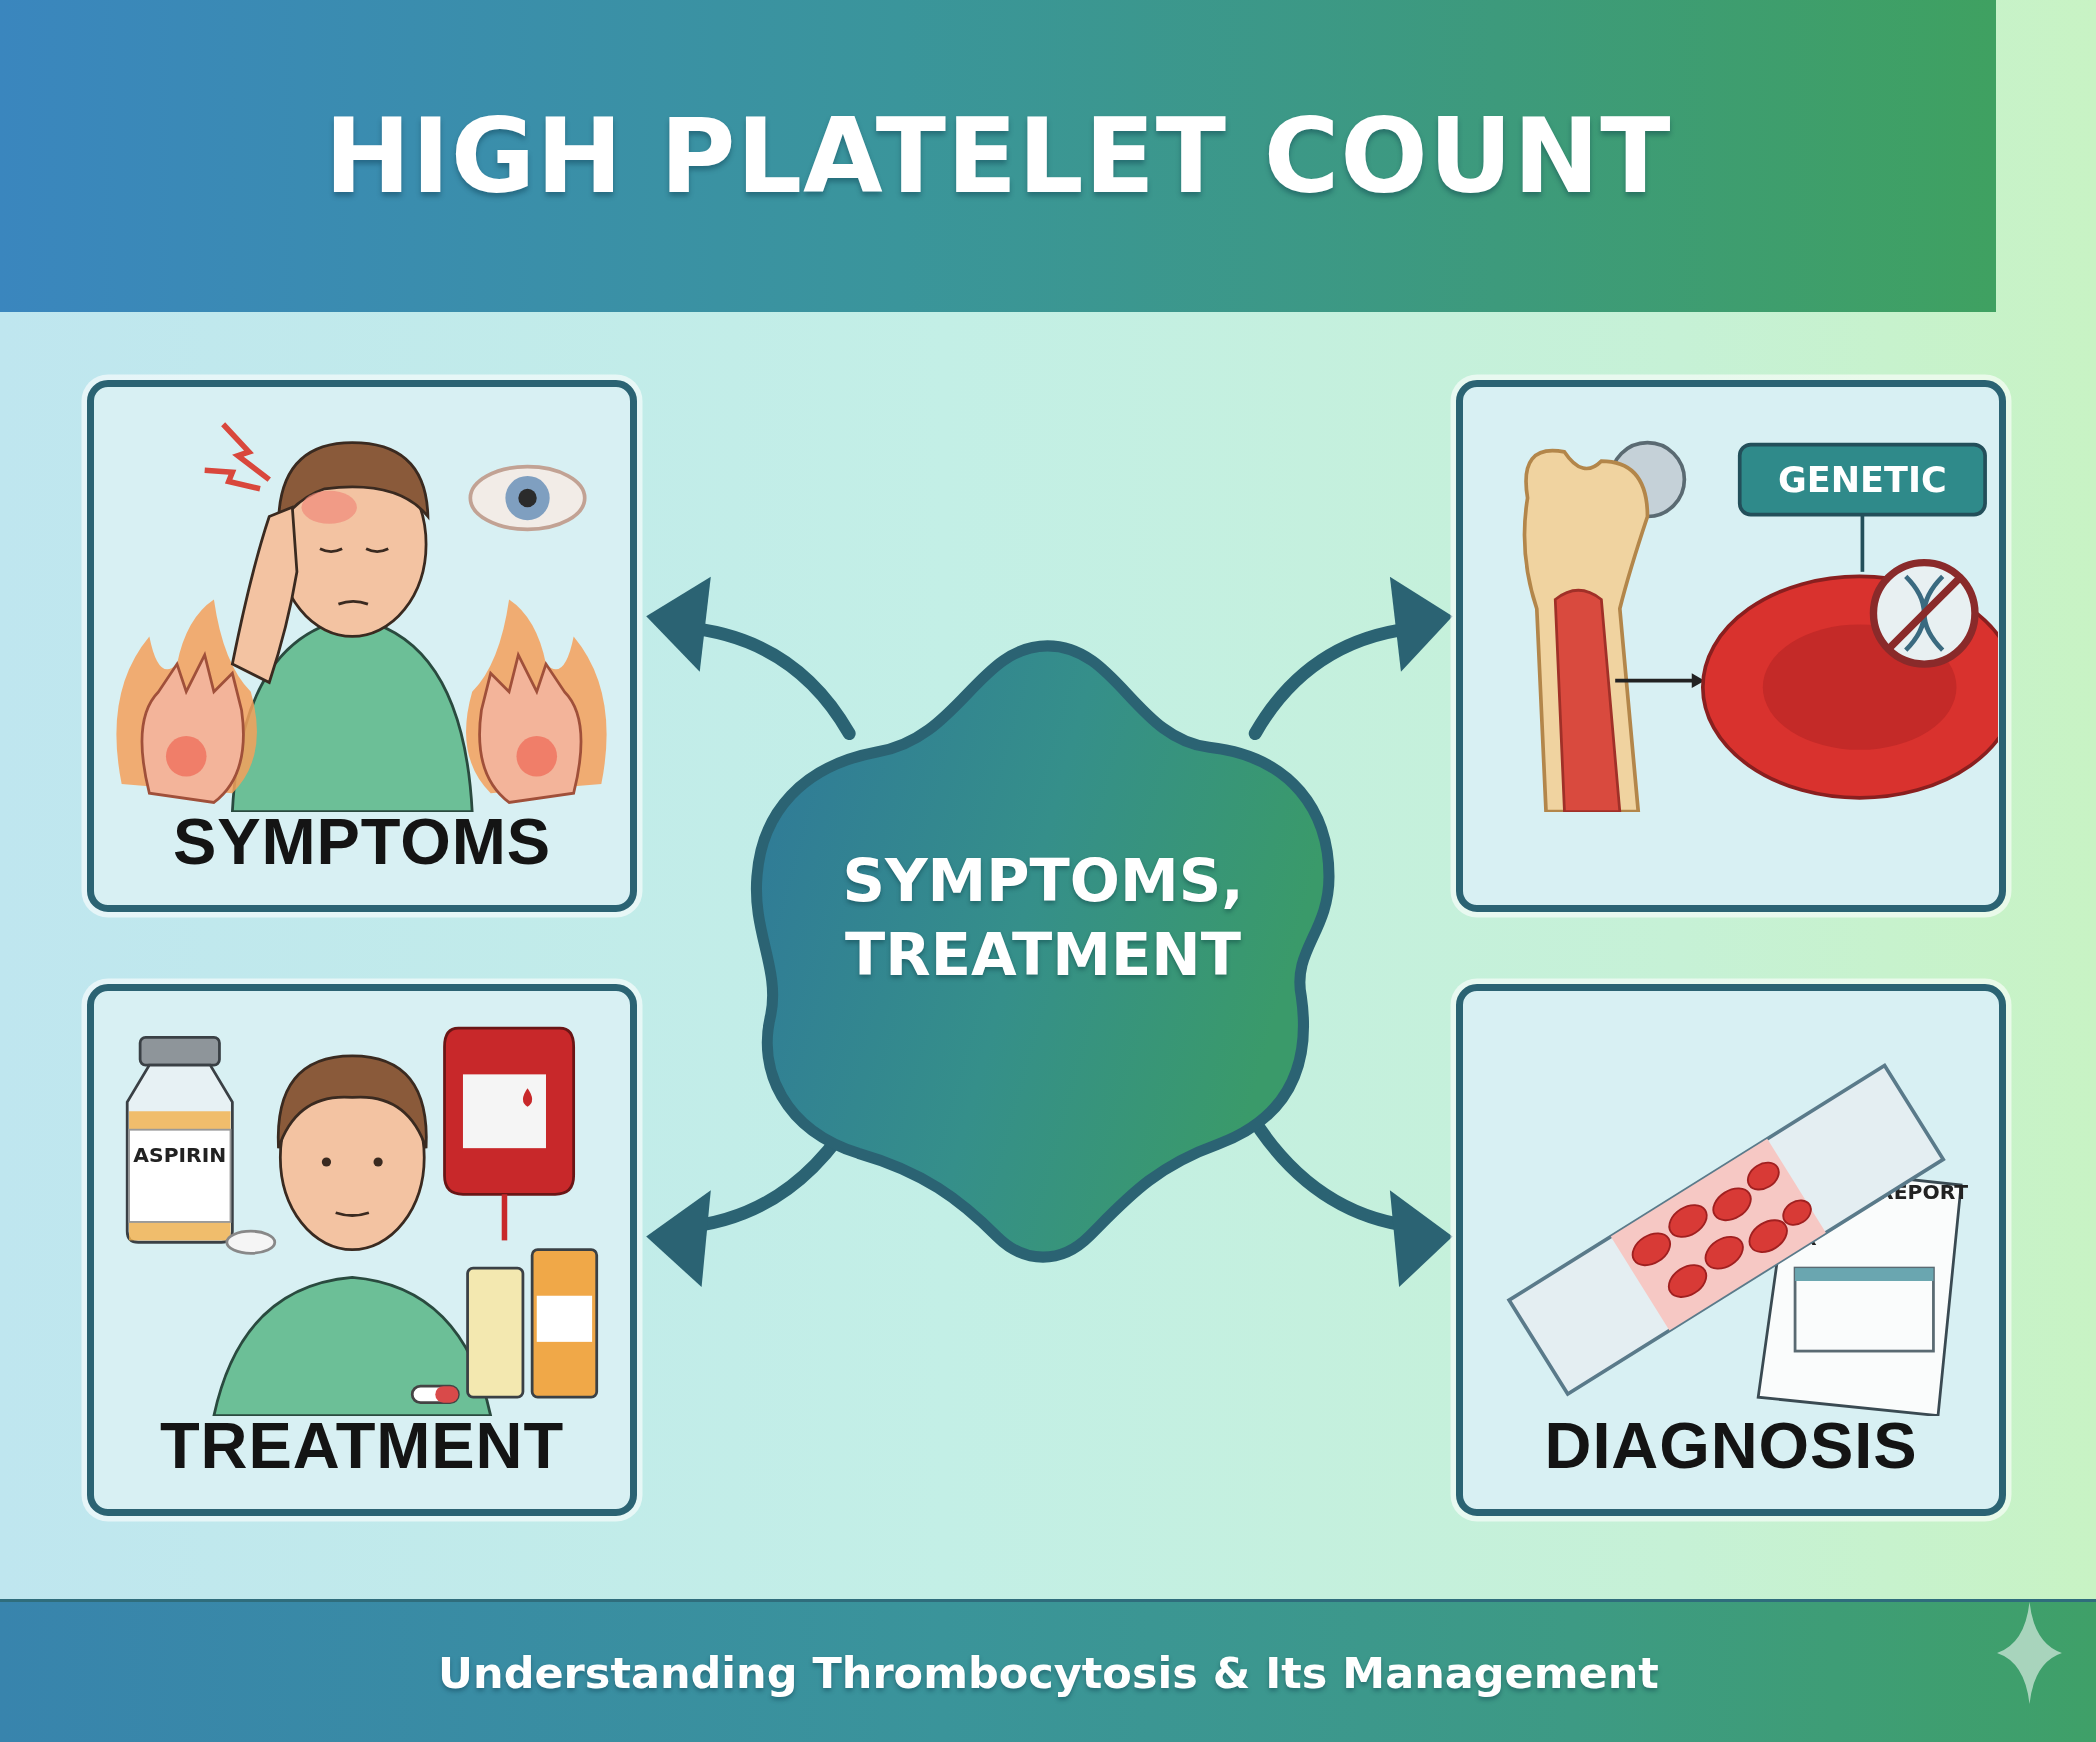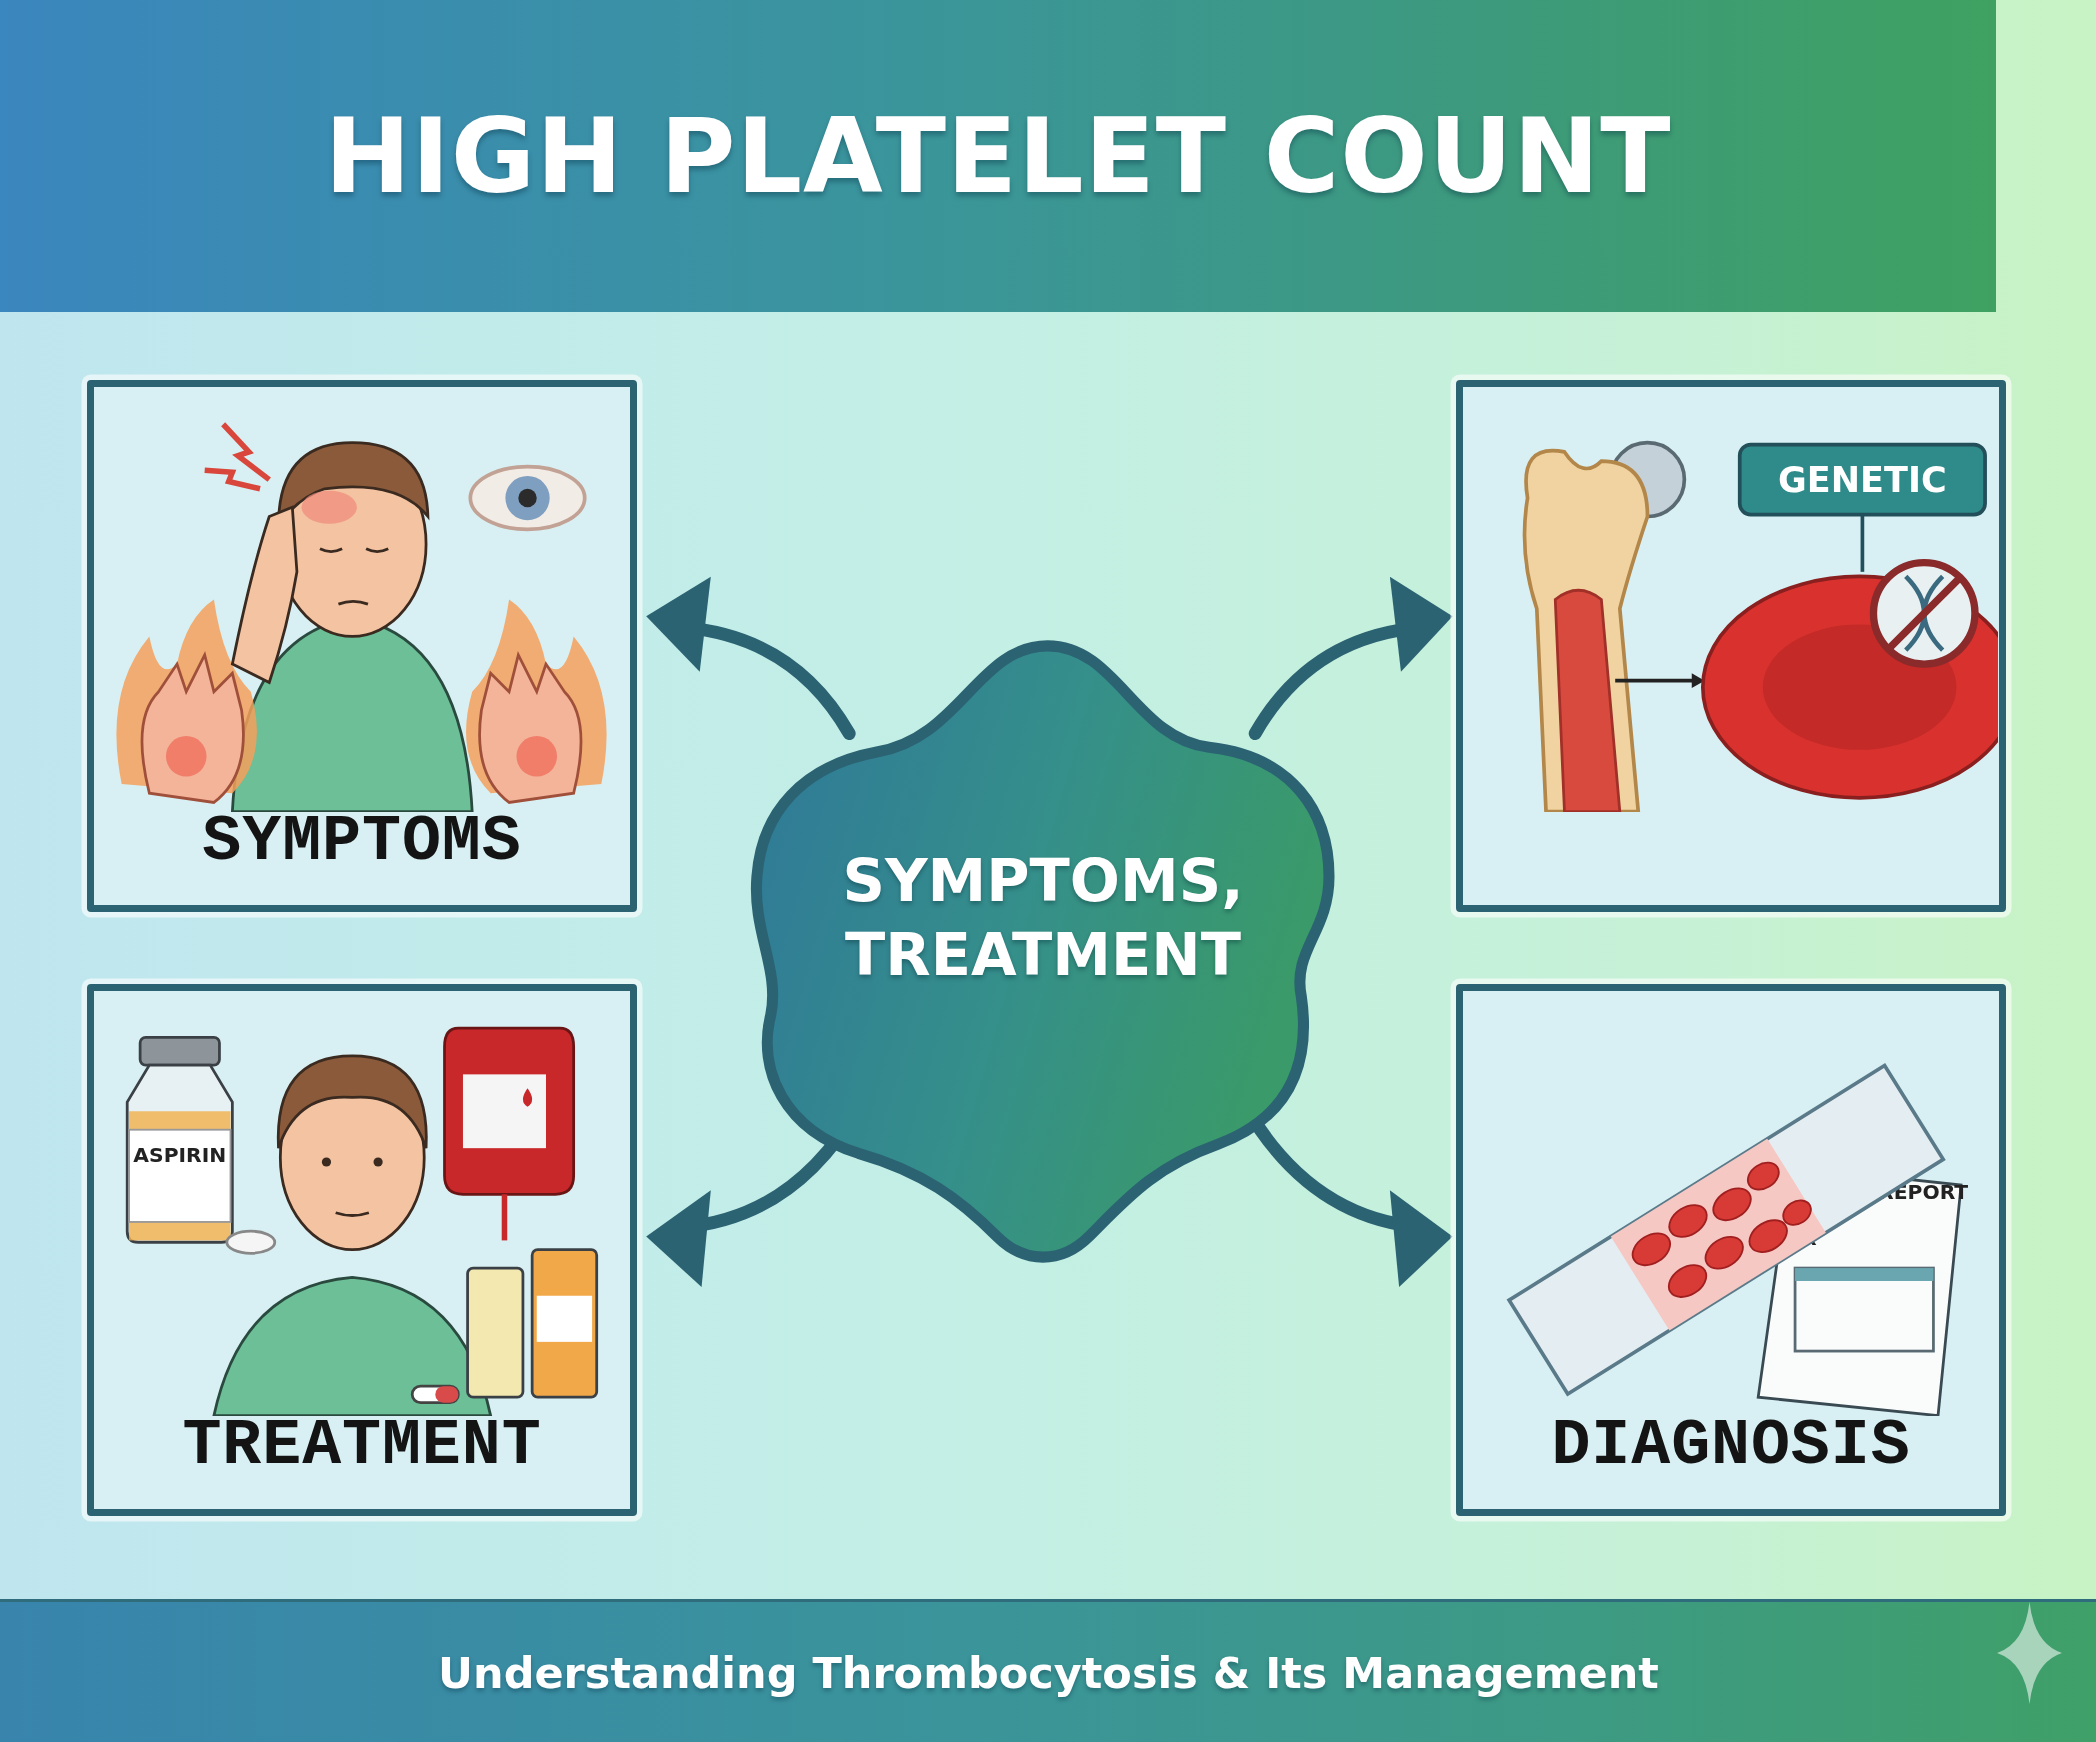--- a/index.html
+++ b/index.html
@@ -27,29 +27,29 @@
   }
   .footer p {
     color: #ffffff; font-size: 43px; font-weight: bold;
     text-shadow: 0 2.8px 4.6px rgba(0,40,60,0.35);
     font-family: "DejaVu Sans", sans-serif;
   }
   .sparkle { position: absolute; right: 35px; top: 1602px; width: 65px; height: 102px; }
 
   .card {
     position: absolute; width: 550px; height: 532px;
-    border: 7.4px solid #2b6373; border-radius: 4px;
+    border: 7.4px solid #2b6373; border-radius: 21px;
     background: #d8f0f3;
     box-shadow: 0 0 0 5.5px rgba(255,255,255,0.6);
     overflow: hidden;
   }
   .card .label {
     position: absolute; left: 0; right: 0; bottom: 26px; text-align: center;
     font-size: 65px; font-weight: bold; color: #141414; letter-spacing: 0.9px;
-    font-family: Liberation Mono, monospace;
+    font-family: Liberation Sans, sans-serif;
   }
   .card svg.art { position: absolute; left: 0; top: 0; }
 
   #card-symptoms { left: 87px; top: 380px; }
   #card-causes { left: 1456px; top: 380px; }
   #card-treatment { left: 87px; top: 984px; }
   #card-diagnosis { left: 1456px; top: 984px; }
 
   .center-svg { position: absolute; left: 0; top: 0; }
   .center-text {

